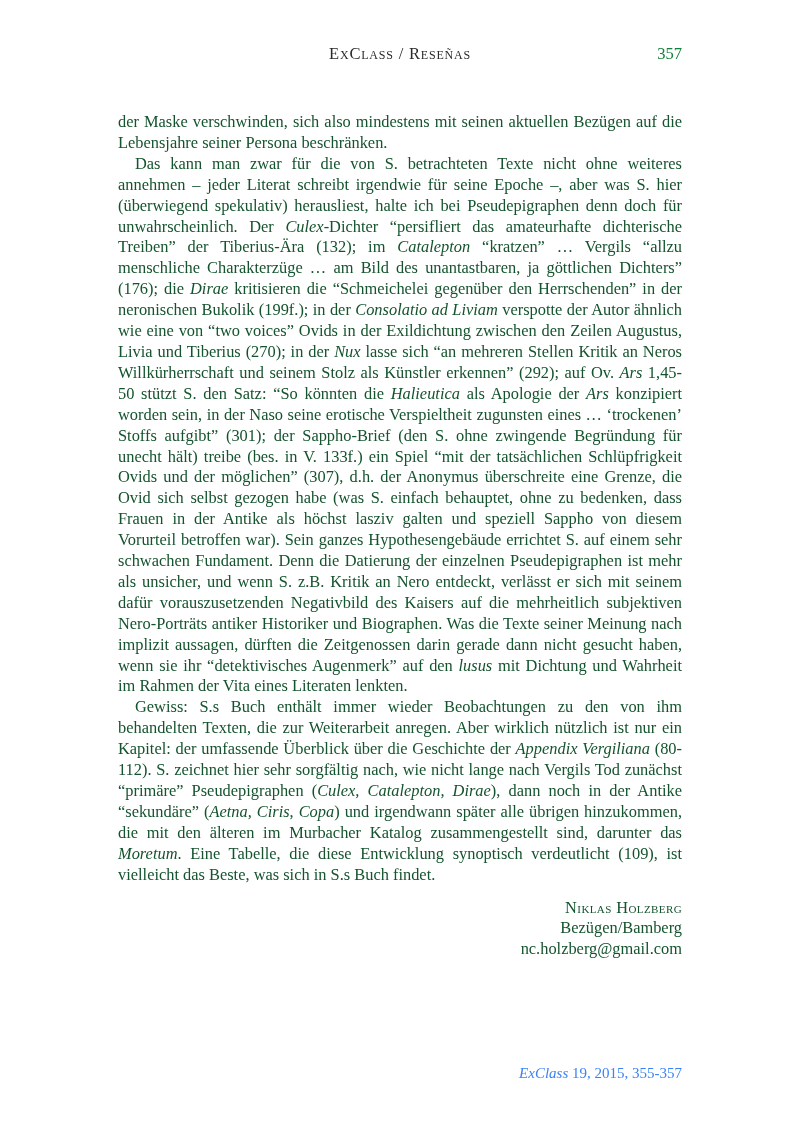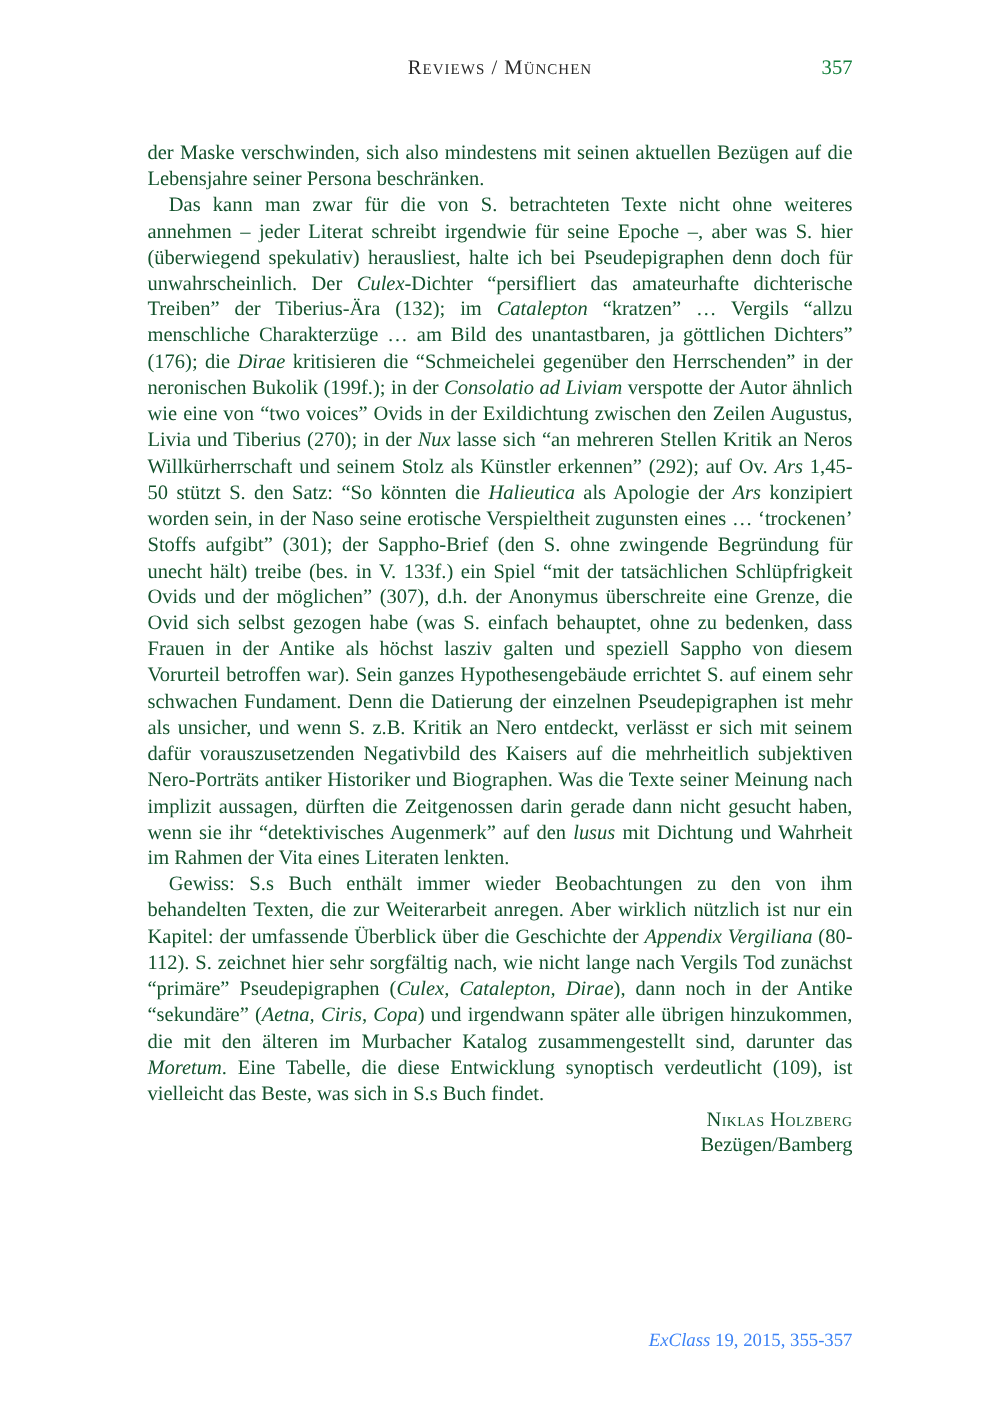--- a/index.html
+++ b/index.html
@@ -53,21 +53,21 @@
     padding: 0;
   }
   .para.indent {
     text-indent: 17px;
   }
   .text-column em {
     font-style: italic;
   }
   .signature {
     text-align: right;
-    margin-top: 0;
+    margin-top: 12px;
   }
   .sig-line {
     display: block;
   }
   .sig-name {
     font-variant: small-caps;
     letter-spacing: 0.4px;
   }
   .page-footer {
     position: absolute;
@@ -80,32 +80,33 @@
   .page-footer .journal {
     font-style: italic;
   }
 </style>
 </head>
 <body>
 
 <div class="page">
 
   <div class="running-head">
-    <span class="head-title">Reviews / München</span>
+    <span class="head-title">ExClass / Reseñas</span>
     <span class="head-pagenum">357</span>
   </div>
 
   <div class="text-column">
 
     <p class="para"><span>der Maske verschwinden, sich also mindestens mit seinen aktuellen Bezügen auf die Lebensjahre seiner Persona beschränken.</span></p>
       <p class="para indent"><span>Das kann man zwar für die von S. betrachteten Texte nicht ohne weiteres annehmen – jeder Literat schreibt irgendwie für seine Epoche –, aber was S. hier (überwiegend spekulativ) herausliest, halte ich bei Pseudepigraphen denn doch für unwahrscheinlich. Der </span><em>Culex</em><span>-Dichter “persifliert das amateurhafte dichterische Treiben” der Tiberius-Ära (132); im </span><em>Catalepton</em><span> “kratzen” … Vergils “allzu menschliche Charakterzüge … am Bild des unantastbaren, ja göttlichen Dichters” (176); die </span><em>Dirae</em><span> kritisieren die “Schmeichelei gegenüber den Herrschenden” in der neronischen Bukolik (199f.); in der </span><em>Consolatio ad Liviam</em><span> verspotte der Autor ähnlich wie eine von “two voices” Ovids in der Exildichtung zwischen den Zeilen Augustus, Livia und Tiberius (270); in der </span><em>Nux</em><span> lasse sich “an mehreren Stellen Kritik an Neros Willkürherrschaft und seinem Stolz als Künstler erkennen” (292); auf Ov. </span><em>Ars</em><span> 1,45-50 stützt S. den Satz: “So könnten die </span><em>Halieutica</em><span> als Apologie der </span><em>Ars</em><span> konzipiert worden sein, in der Naso seine erotische Verspieltheit zugunsten eines … ‘trockenen’ Stoffs aufgibt” (301); der Sappho-Brief (den S. ohne zwingende Begründung für unecht hält) treibe (bes. in V. 133f.) ein Spiel “mit der tatsächlichen Schlüpfrigkeit Ovids und der möglichen” (307), d.h. der Anonymus überschreite eine Grenze, die Ovid sich selbst gezogen habe (was S. einfach behauptet, ohne zu bedenken, dass Frauen in der Antike als höchst lasziv galten und speziell Sappho von diesem Vorurteil betroffen war). Sein ganzes Hypothesengebäude errichtet S. auf einem sehr schwachen Fundament. Denn die Datierung der einzelnen Pseudepigraphen ist mehr als unsicher, und wenn S. z.B. Kritik an Nero entdeckt, verlässt er sich mit seinem dafür vorauszusetzenden Negativbild des Kaisers auf die mehrheitlich subjektiven Nero-Porträts antiker Historiker und Biographen. Was die Texte seiner Meinung nach implizit aussagen, dürften die Zeitgenossen darin gerade dann nicht gesucht haben, wenn sie ihr “detektivisches Augenmerk” auf den </span><em>lusus</em><span> mit Dichtung und Wahrheit im Rahmen der Vita eines Literaten lenkten.</span></p>
       <p class="para indent"><span>Gewiss: S.s Buch enthält immer wieder Beobachtungen zu den von ihm behandelten Texten, die zur Weiterarbeit anregen. Aber wirklich nützlich ist nur ein Kapitel: der umfassende Überblick über die Geschichte der </span><em>Appendix Vergiliana</em><span> (80-112). S. zeichnet hier sehr sorgfältig nach, wie nicht lange nach Vergils Tod zunächst “primäre” Pseudepigraphen (</span><em>Culex, Catalepton, Dirae</em><span>), dann noch in der Antike “sekundäre” (</span><em>Aetna, Ciris</em><span>, </span><em>Copa</em><span>) und irgendwann später alle übrigen hinzukommen, die mit den älteren im Murbacher Katalog zusammengestellt sind, darunter das </span><em>Moretum</em><span>. Eine Tabelle, die diese Entwicklung synoptisch verdeutlicht (109), ist vielleicht das Beste, was sich in S.s Buch findet.</span></p>
       <div class="signature">
       <span class="sig-line sig-name">Niklas Holzberg</span>
       <span class="sig-line">Bezügen/Bamberg</span>
+      <span class="sig-line">nc.holzberg@gmail.com</span>
     </div>
   </div>
 
   <div class="page-footer">
     <span class="journal">ExClass</span><span> 19, 2015, 355-357</span>
   </div>
 
 </div>
 
 </body></html>

